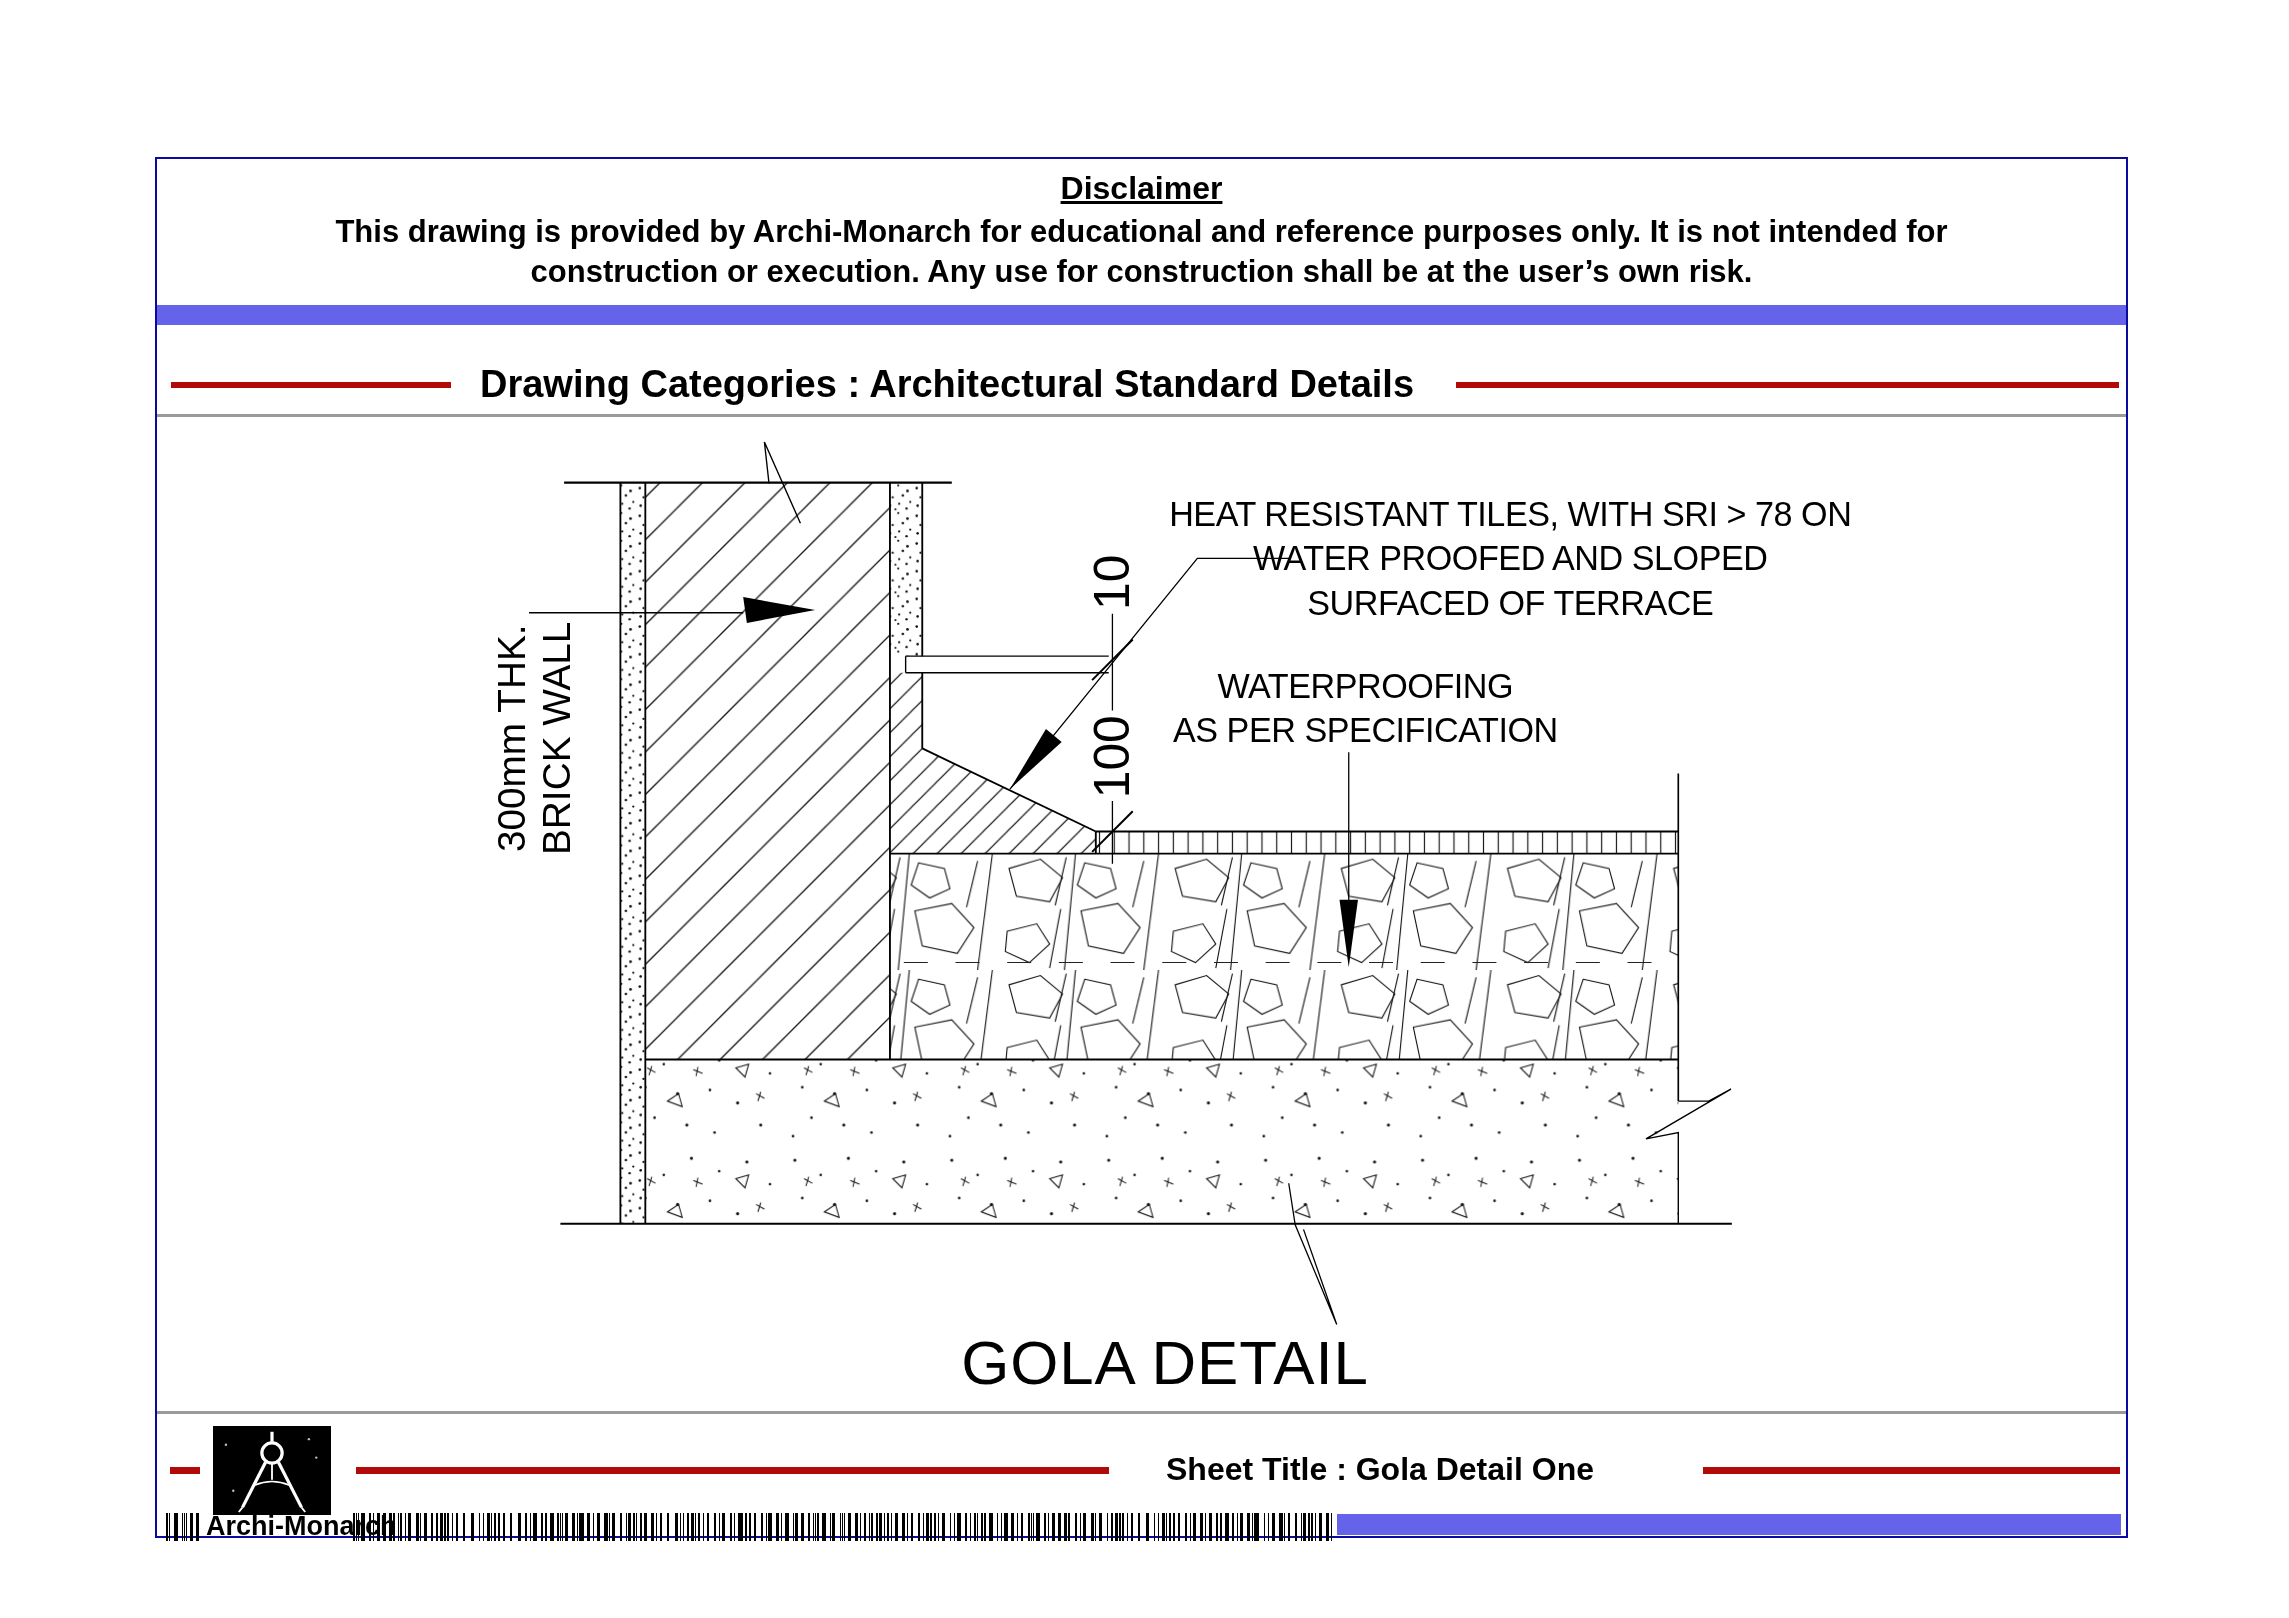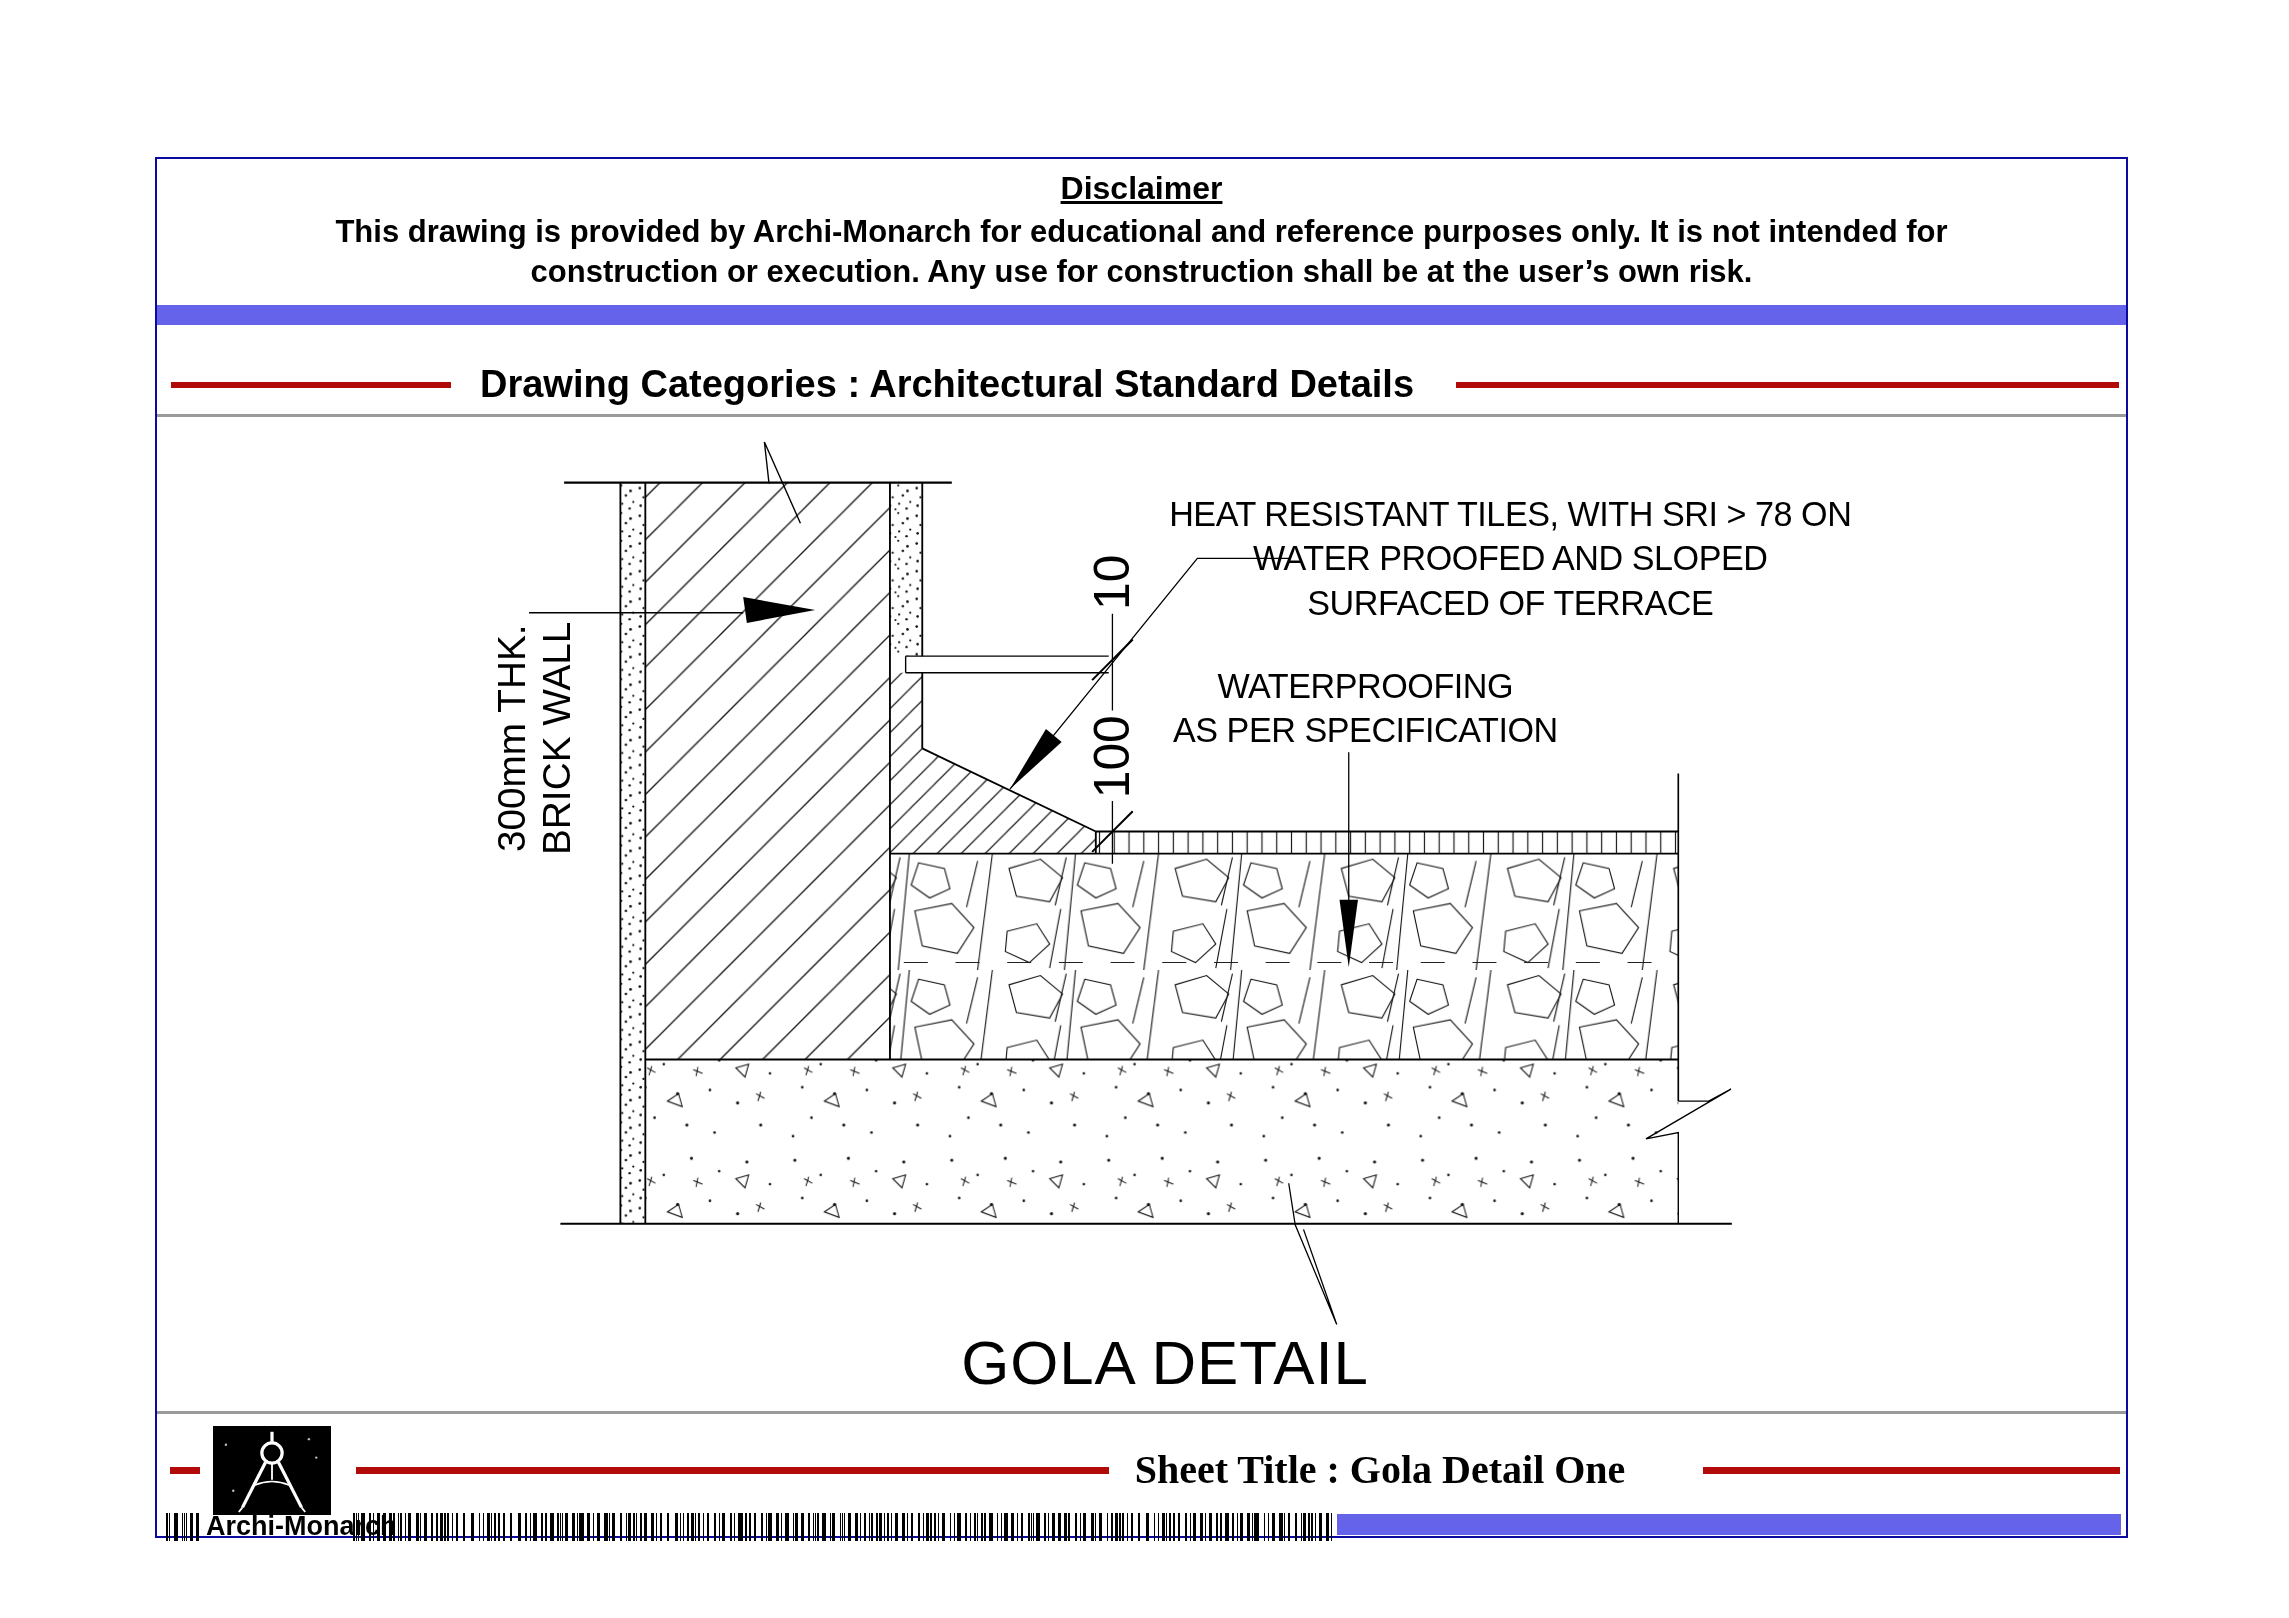--- a/index.html
+++ b/index.html
@@ -32,21 +32,21 @@
   .grayline{height:2.8px;background:var(--rule_gray,#9a9a9a);}
   .gray-1{top:255px;left:0;width:1969px;}
   .gray-2{top:1252px;left:0;width:1969px;}
   .red-head-left{top:223px;left:14px;width:280px;}
   .red-head-right{top:223px;left:1299px;width:663px;}
   .heading{top:205px;left:790px;font-size:38px;line-height:41px;}
   
   .red-foot-dash{top:1308px;left:13px;width:30px;}
   .red-foot-left{top:1308px;left:199px;width:753px;}
   .red-foot-right{top:1308px;left:1546px;width:417px;}
-  .sheet-title{top:1290px;left:1223px;font-size:40px;line-height:41px;font-family:Liberation Serif, serif;}
+  .sheet-title{top:1290px;left:1223px;font-size:32px;line-height:41px;}
   
   .drawing-svg{top:258px;left:0;width:1969px;height:998px;}
   svg text{font-family:"Liberation Sans",sans-serif;fill:#000;}
   .ann{font-size:37px;letter-spacing:-0.5px;}
   .dim{font-size:54px;}
   .walllbl{font-size:42px;}
   .golatitle{font-size:67px;letter-spacing:1px;}
   
   .logo-box{top:1267px;left:56px;width:118px;height:89px;background:#000;}
   .brand-label{top:1353px;left:49px;font-size:27px;line-height:29.5px;font-weight:bold;}

